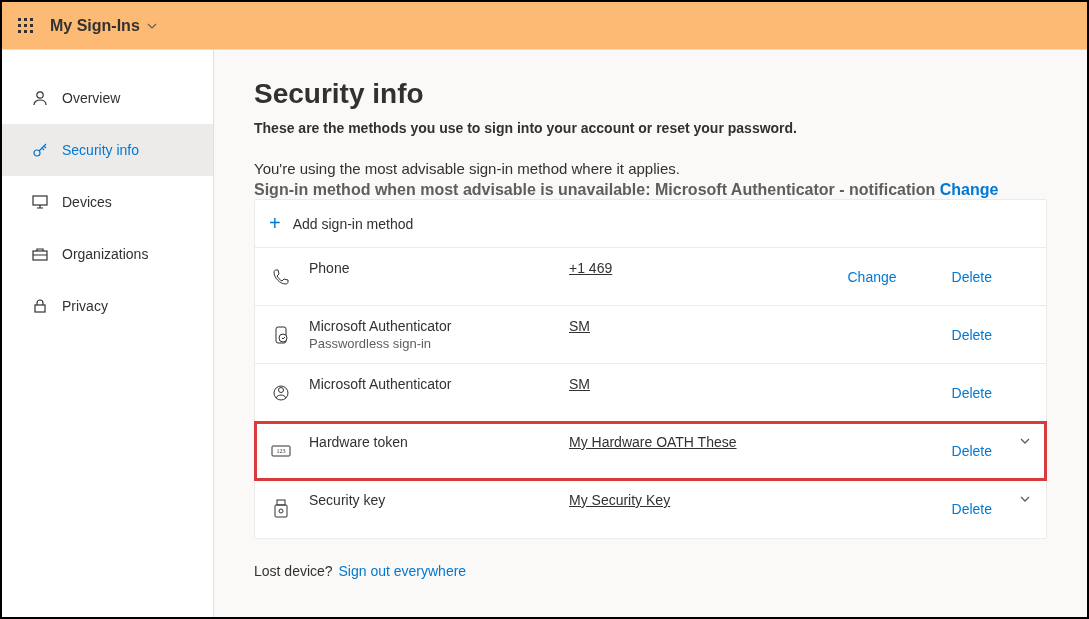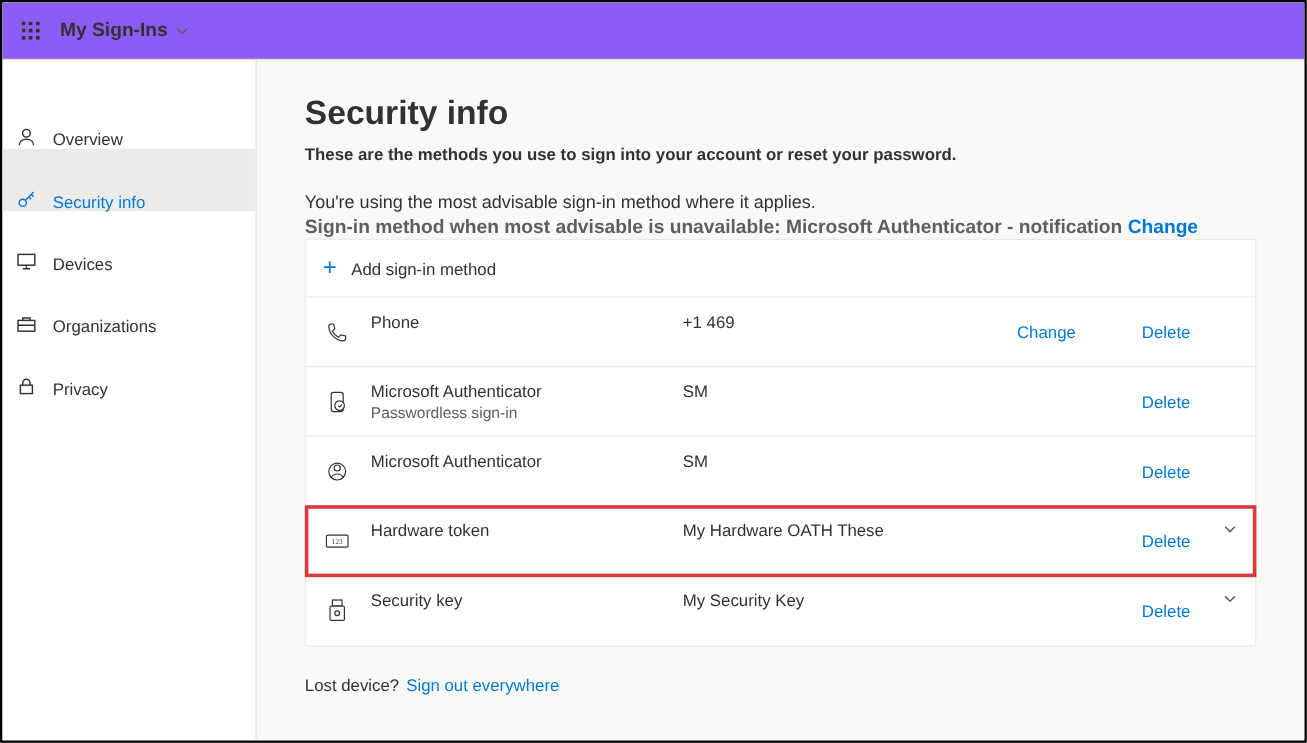--- a/index.html
+++ b/index.html
@@ -6,21 +6,21 @@
     body {
       font-family: 'Segoe UI', Tahoma, Geneva, sans-serif;
       background: #fff;
       width: 1089px;
       height: 619px;
       overflow: hidden;
       border: 2px solid #000;
     }
     .topbar {
       height: 48px;
-      background: #8b5cf6;
+      background: #fdba74;
       display: flex;
       align-items: center;
       padding: 0 8px;
       border-bottom: 1px solid #e1dfdd;
     }
     .waffle {
       width: 32px; height: 32px;
       display: flex; align-items: center; justify-content: center;
       cursor: pointer;
     }
@@ -37,23 +37,23 @@
     .chevron-down { margin-left: 6px; }
     .layout { display: flex; height: calc(100% - 48px); }
     .sidebar {
       width: 212px;
       border-right: 1px solid #e1dfdd;
       background: #fff;
       padding-top: 22px;
     }
     .sidebar-item {
       display: flex;
-      align-items: flex-end;
+      align-items: center;
       height: 52px;
-      padding: 0 10px;
+      padding: 0 28px;
       cursor: pointer;
       font-size: 14px;
       color: #323130;
     }
     .sidebar-item.active {
       background: #edebe9;
       color: #0078d4;
     }
     .sidebar-item .icon { width: 20px; height: 20px; margin-right: 12px; display:flex; align-items:center; justify-content:center;}
     .main {
@@ -111,21 +111,21 @@
     .method-row:last-child { border-bottom: none; }
     .method-row.highlighted {
       outline: 3px solid #d83b3b;
       outline-offset: -2px;
       position: relative;
       z-index: 1;
     }
     .method-icon { width: 24px; display:flex; align-items:center; justify-content:center; margin-right: 16px;}
     .method-name { width: 260px; }
     .method-name .sub { font-size: 13px; color: #605e5c; margin-top:2px;}
-    .method-value { flex: 1; color: #323130; font-size:14px;}
+    .method-value { flex: 1; color: #323130; font-size:14px;text-decoration:underline;}
     .method-actions { display: flex; align-items: center; gap: 55px; }
     .link { color: #0078d4; cursor: pointer; font-size: 14px; }
     .chevron-cell { width: 40px; display:flex; justify-content:flex-end; }
     .lost-device { margin-top: 24px; font-size: 14px; color: #323130; }
     .lost-device .link { margin-left: 2px; }
   </style>
 </head>
 <body>
 
 <div class="topbar">

